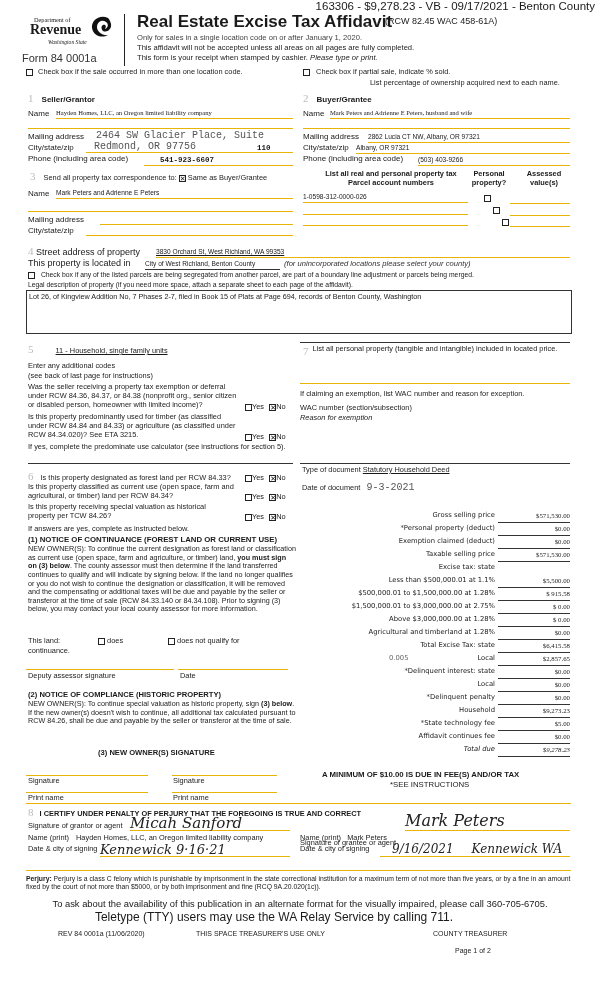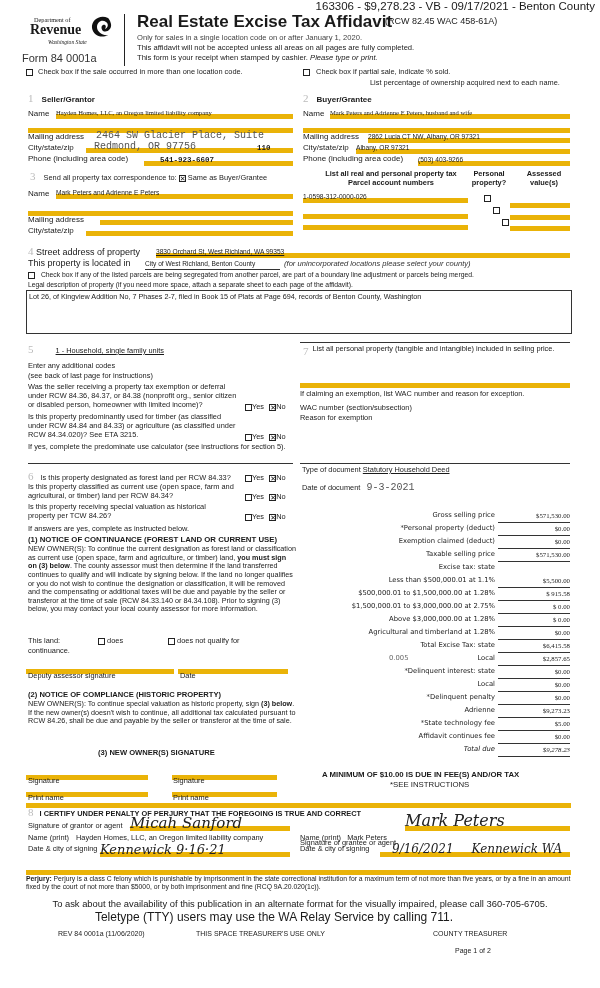--- a/index.html
+++ b/index.html
@@ -1,19 +1,19 @@
 <!DOCTYPE html>
 <html><head>
 <meta charset="utf-8">
 <style>
   * { box-sizing: border-box; margin: 0; padding: 0; }
   html, body { width: 600px; height: 988px; background: #fff; overflow: hidden; }
   body { font-family: "Liberation Sans", sans-serif; color: #1a1a1a; font-size: 7.4px; line-height: 1.2; position: relative; }
   .abs { position: absolute; }
-  .line { border-bottom: 5px solid #eab308; }
+  .line { border-bottom: 1px solid #eab308; }
   .cb { display: inline-block; width: 7px; height: 7px; border: 0.8px solid #222; vertical-align: middle; background: #fff; position: relative; }
   .cb.checked::after { content: "✕"; position: absolute; left: 0px; top: -2px; font-size: 7px; line-height: 9px; }
   .secnum { color: #bbb; font-size: 11px; font-family: "Liberation Serif", serif; }
   .bold { font-weight: bold; }
   .fill { font-family: "Liberation Serif", serif; font-size: 6.6px; }
   .fillsans { font-family: "Liberation Sans", sans-serif; font-size: 6.6px; }
   .typed { font-family: "Liberation Mono", monospace; color: #555; }
   .hw { font-family: "DejaVu Serif", serif; font-style: italic; color: #222; }
   .ul { text-decoration: underline; }
   .calc-row { position: absolute; left: 300px; width: 300px; height: 13px; font-family: "DejaVu Sans", sans-serif; font-size: 6.8px; }
@@ -138,47 +138,47 @@
 <div class="abs" style="left:28px;top:271px;white-space:nowrap;font-size:6.8px;">
   <span class="cb"></span>
   <span style="margin-left:4px;">Check box if any of the listed parcels are being segregated from another parcel, are part of a boundary line adjustment or parcels being merged.</span>
 </div>
 <div class="abs" style="left:28px;top:281px;font-size:6.8px;white-space:nowrap;">Legal description of property (if you need more space, attach a separate sheet to each page of the affidavit).</div>
 <div class="abs" style="left:26px;top:290px;width:546px;height:44px;border:1px solid #333;padding:2px 2px;font-size:7.2px;">Lot 26, of Kingview Addition No, 7 Phases 2-7, filed in Book 15 of Plats at Page 694, records of Benton County, Washington</div>
 
 
 <div class="abs" style="left:28px;top:343px;white-space:nowrap;">
   <span class="secnum">5</span>
-  <span class="ul" style="margin-left:20px;">1 - Household, single family units</span>
+  <span class="ul" style="margin-left:20px;">11 - Household, single family units</span>
 </div>
 <div class="abs" style="left:28px;top:362px;">Enter any additional codes</div>
 <div class="abs" style="left:28px;top:372px;">(see back of last page for instructions)</div>
 <div class="abs" style="left:28px;top:383px;width:210px;">Was the seller receiving a property tax exemption or deferral under RCW 84.36, 84.37, or 84.38 (nonprofit org., senior citizen or disabled person, homeowner with limited income)?</div>
 <div class="abs" style="left:245px;top:403px;white-space:nowrap;">
   <span class="cb"></span><span>Yes</span>
   <span class="cb checked" style="margin-left:3px;"></span><span>No</span>
 </div>
 <div class="abs" style="left:28px;top:413px;width:210px;">Is this property predominantly used for timber (as classified under RCW 84.84 and 84.33) or agriculture (as classified under RCW 84.34.020)? See ETA 3215.</div>
 <div class="abs" style="left:245px;top:433px;white-space:nowrap;">
   <span class="cb"></span><span>Yes</span>
   <span class="cb checked" style="margin-left:3px;"></span><span>No</span>
 </div>
 <div class="abs" style="left:28px;top:443px;width:265px;">If yes, complete the predominate use calculator (see instructions for section 5).</div>
 <div class="abs" style="left:28px;top:463px;width:265px;border-bottom:1.5px solid #333;"></div>
 
 
 <div class="abs" style="left:300px;top:342px;width:270px;border-top:1px solid #333;"></div>
 <div class="abs" style="left:303px;top:345px;width:262px;display:flex;">
   <span class="secnum" style="margin-right:4px;">7</span>
-  <span>List all personal property (tangible and intangible) included in selling price.</span>
+  <span>List all personal property (tangible and intangible) included in located price.</span>
 </div>
 <div class="abs line" style="left:300px;top:383px;width:270px;"></div>
 <div class="abs" style="left:300px;top:390px;white-space:nowrap;">If claiming an exemption, list WAC number and reason for exception.</div>
 <div class="abs" style="left:300px;top:404px;">WAC number (section/subsection)</div>
-<div class="abs" style="left:300px;top:414px;">Reason for exemption</div>
+<div class="abs" style="left:300px;top:414px;font-style:italic;">Reason for exemption</div>
 <div class="abs" style="left:300px;top:463px;width:270px;border-bottom:1.5px solid #333;"></div>
 
 
 <div class="abs" style="left:28px;top:470px;white-space:nowrap;">
   <span class="secnum">6</span>
   <span style="margin-left:5px;">Is this property designated as forest land per RCW 84.33?</span>
 </div>
 <div class="abs" style="left:245px;top:474px;white-space:nowrap;">
   <span class="cb"></span><span>Yes</span>
   <span class="cb checked" style="margin-left:3px;"></span><span>No</span>
@@ -302,21 +302,21 @@
       <span class="calc-label">Local</span>
       <span class="calc-val">$0.00</span>
       <span class="calc-line"></span>
     </div>
   <div class="calc-row" style="top:692px;">
       <span class="calc-label">*Delinquent penalty</span>
       <span class="calc-val">$0.00</span>
       <span class="calc-line"></span>
     </div>
   <div class="calc-row" style="top:705px;">
-      <span class="calc-label">Adrienne</span>
+      <span class="calc-label">Household</span>
       <span class="calc-val">$9,273.23</span>
       <span class="calc-line"></span>
     </div>
   <div class="calc-row" style="top:718px;">
       <span class="calc-label">*State technology fee</span>
       <span class="calc-val">$5.00</span>
       <span class="calc-line"></span>
     </div>
   <div class="calc-row" style="top:731px;">
       <span class="calc-label">Affidavit continues fee</span>

